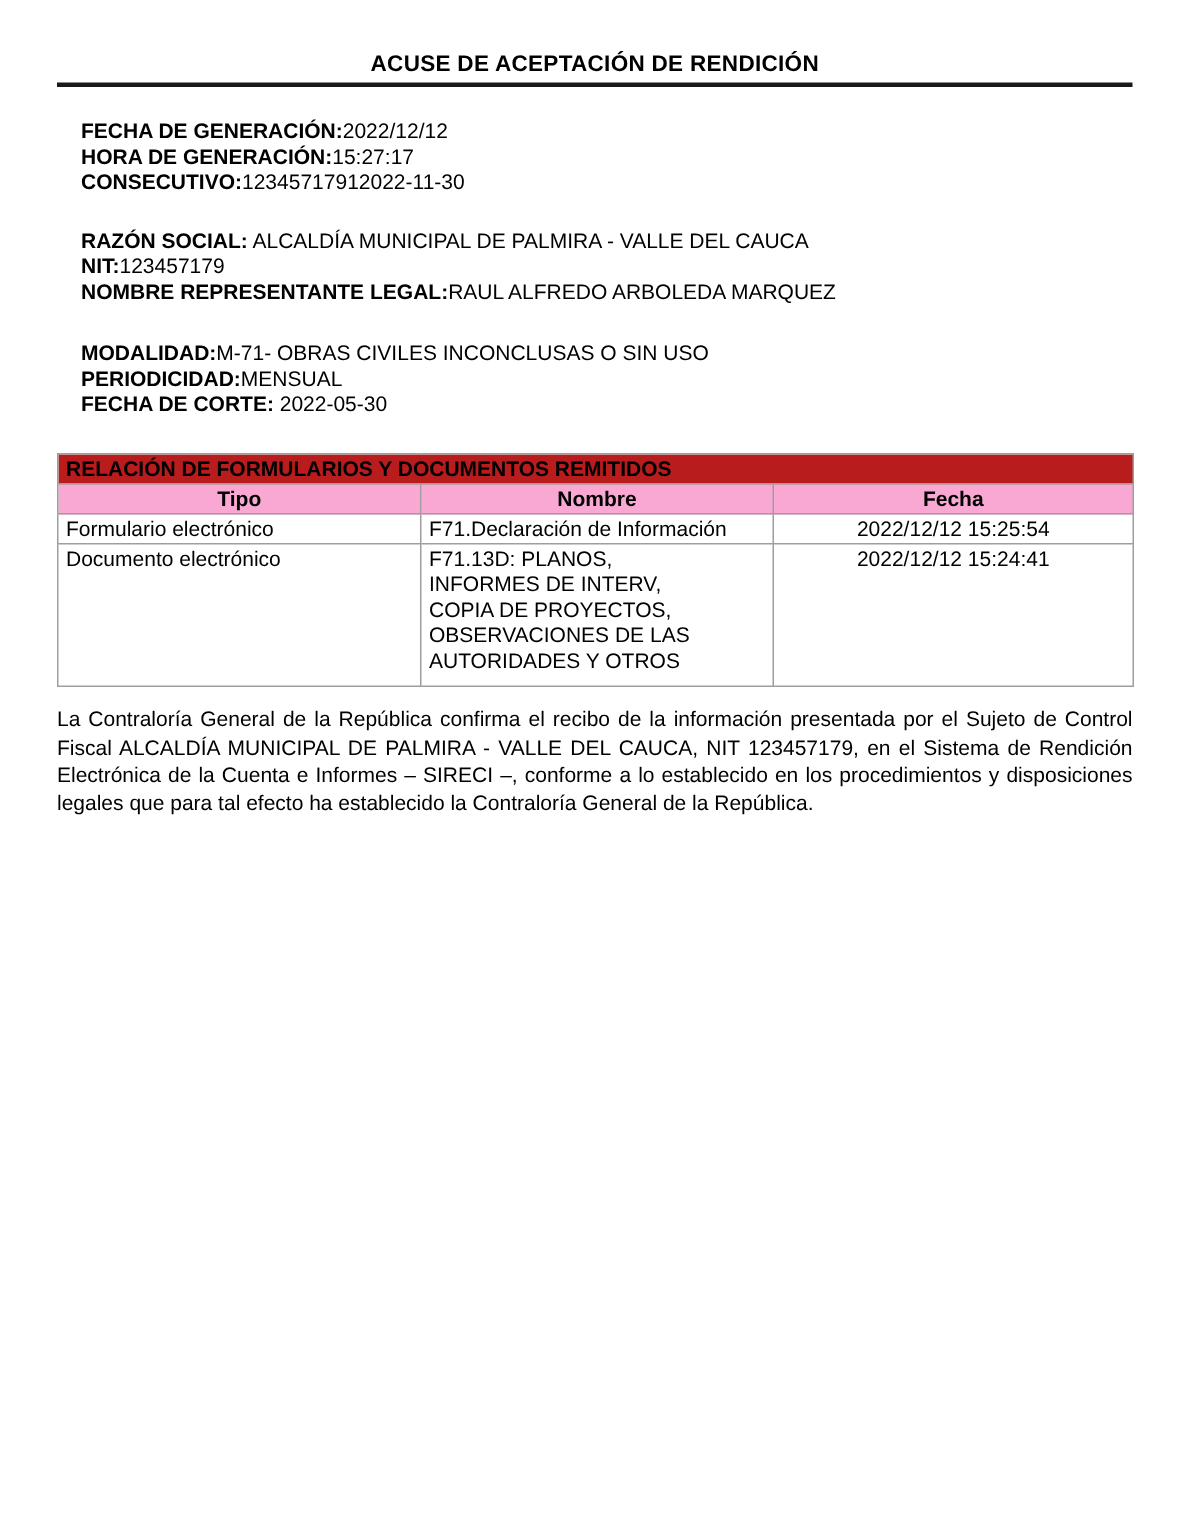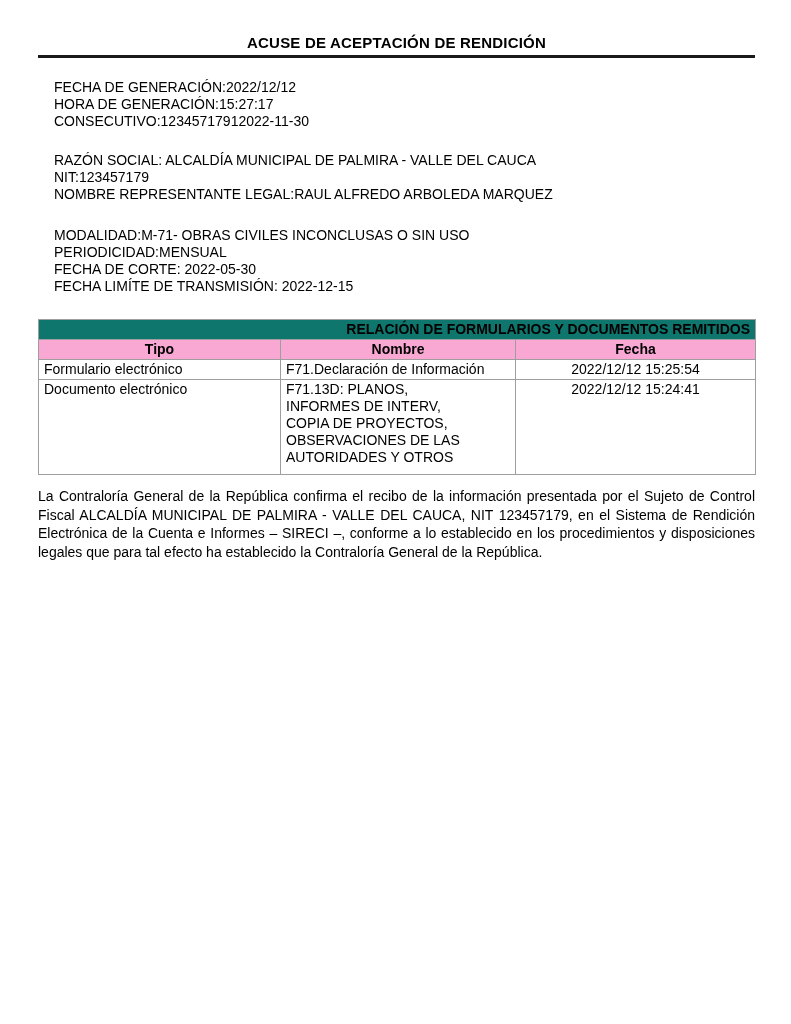--- a/index.html
+++ b/index.html
@@ -37,40 +37,40 @@
     height: 0;
   }
   .field-block { margin-top: 21px; }
   .field-block.b2 { margin-top: 22px; }
   .field-block.b3 { margin-top: 24px; }
   .field-line {
     font-size: 14px;
     line-height: 17px;
     white-space: pre-wrap;
   }
-  .field-line .lbl { font-weight: normal; padding-left: 16px; }
+  .field-line .lbl { font-weight: bold; padding-left: 16px; }
   .field-line .val { font-weight: normal; white-space: pre-wrap; }
 
   table.docs-table {
     margin-top: 24px;
     width: 717px;
     border-collapse: collapse;
     table-layout: fixed;
     font-size: 14px;
   }
   table.docs-table td {
     border: 1px solid #9e9e9e;
     padding: 1px 5px;
     line-height: 17px;
     vertical-align: top;
   }
   td.caption-cell {
-    background: #0f766e;
+    background: #b91c1c;
     font-weight: bold;
-    text-align: right;
+    text-align: left;
     height: 20px;
   }
   td.head-cell {
     background: #f9a8d4;
     font-weight: bold;
     text-align: center;
     height: 20px;
   }
   td.tipo-cell  { text-align: left; }
   td.nombre-cell { text-align: left; white-space: pre-line; }
@@ -102,21 +102,20 @@
     <div class="field-block b2">
       <div class="field-line"><span class="lbl">RAZÓN SOCIAL:</span><span class="val"> ALCALDÍA MUNICIPAL DE PALMIRA - VALLE DEL CAUCA</span></div>
       <div class="field-line"><span class="lbl">NIT:</span><span class="val">123457179</span></div>
       <div class="field-line"><span class="lbl">NOMBRE REPRESENTANTE LEGAL:</span><span class="val">RAUL ALFREDO ARBOLEDA MARQUEZ</span></div>
     </div>
 
     <div class="field-block b3">
       <div class="field-line"><span class="lbl">MODALIDAD:</span><span class="val">M-71- OBRAS CIVILES INCONCLUSAS O SIN USO</span></div>
       <div class="field-line"><span class="lbl">PERIODICIDAD:</span><span class="val">MENSUAL</span></div>
       <div class="field-line"><span class="lbl">FECHA DE CORTE:</span><span class="val"> 2022-05-30</span></div>
-      <div class="field-line"><span class="lbl">FECHA LIMÍTE DE TRANSMISIÓN:</span><span class="val"> 2022-12-15</span></div>
     </div>
 
     <table class="docs-table">
       <colgroup>
         <col style="width:242px">
         <col style="width:235px">
         <col style="width:240px">
       </colgroup>
       <tbody>
         <tr>

